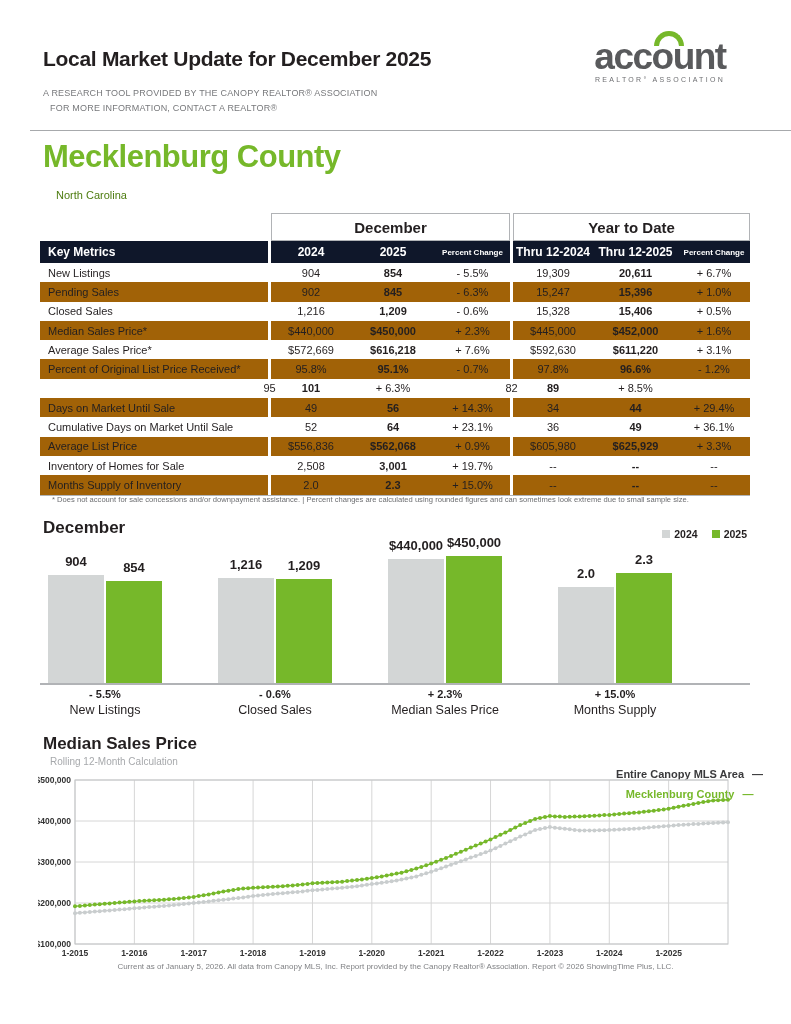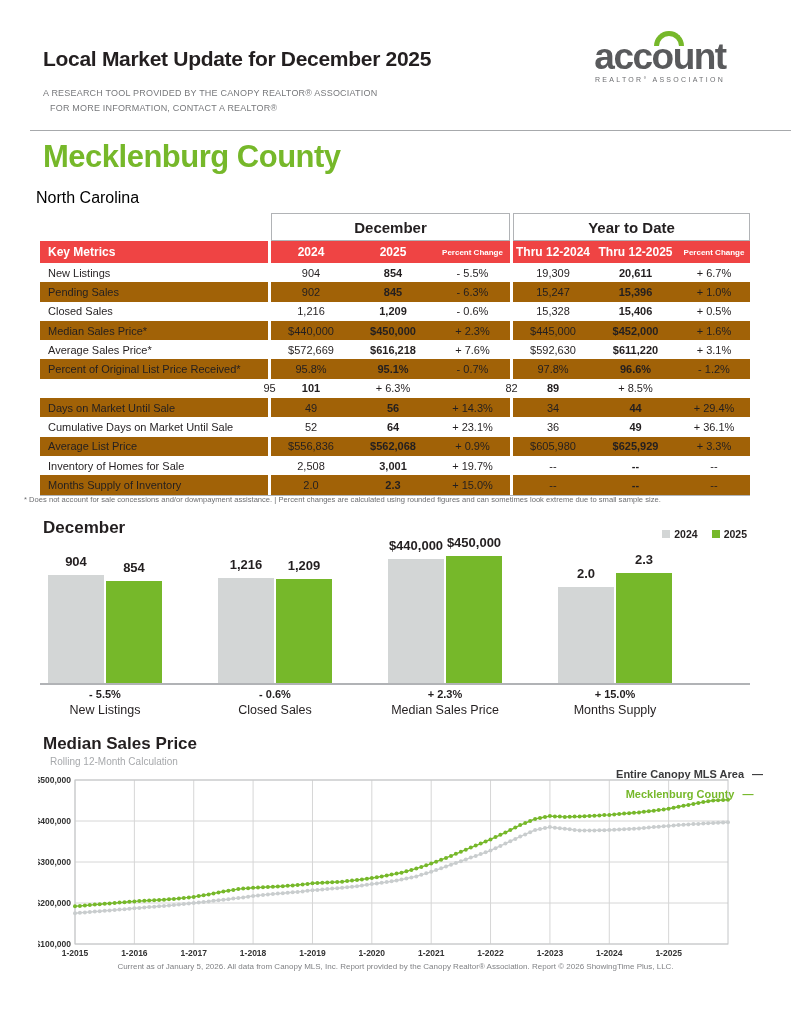--- a/index.html
+++ b/index.html
@@ -9,40 +9,40 @@
   
   .rpt-title { left:43px; top:47px; font-size:21px; font-weight:bold; letter-spacing:-0.3px; }
   .rpt-sub1 { left:43px; top:88px; font-size:9px; color:#77787b; letter-spacing:0.2px; }
   .rpt-sub2 { left:50px; top:103px; font-size:9px; color:#77787b; letter-spacing:0.2px; }
   .logo { right:46px; top:38px; width:170px; text-align:center; }
   .logo-word { font-size:37px; font-weight:600; color:#595a5c; letter-spacing:-1.5px; line-height:1; position:relative; display:inline-block; }
   .logo-arc { position:absolute; top:-7px; left:60px; width:30px; height:15px; border:5px solid #76b82a; border-bottom:none; border-radius:30px 30px 0 0; }
   .logo-tag { font-size:7px; color:#6d6e71; letter-spacing:2.3px; margin-top:1px; }
   .hr-top { left:30px; top:130px; width:761px; height:1px; background:#a7a9ac; }
   .county { left:43px; top:139px; font-size:31px; font-weight:bold; color:#76b82a; letter-spacing:-0.5px; }
-  .state { left:36px; top:189px; font-size:16px; color:#000000; }
+  .state { left:56px; top:189px; font-size:11px; color:#4d7c0f; }
 
   
   .tbl { left:40px; top:213px; width:710px; }
   .tgrid { display:grid; grid-template-columns:228px 3px 80px 84px 75px 3px 80px 85px 72px; }
   .ghdr-row { height:28px; }
   .ghdr-box { grid-column:span 3; border:1px solid #b1b3b6; display:flex; align-items:center; justify-content:center; font-size:15px; font-weight:bold; }
-  .grow { height:22px; background:#ef4444; color:#fff; align-items:center; }
+  .grow { height:22px; background:#0f172a; color:#fff; align-items:center; }
   .grow > div { display:flex; align-items:center; justify-content:center; height:100%; }
   .grow .km { justify-content:flex-start; padding-left:8px; font-size:12px; font-weight:bold; }
   .grow .yr { font-size:12px; font-weight:bold; }
   .grow .pc { font-size:8px; font-weight:bold; }
   .gap-cell { background:#fff !important; }
   .trow { height:19.3px; }
   .trow > div { display:flex; align-items:center; justify-content:center; font-size:11px; height:100%; }
   .trow .metric { justify-content:flex-start; padding-left:8px; }
   .trow.alt > div { background:#a16207; }
   .trow .b { font-weight:bold; }
   .tbl-bottom { border-bottom:1px solid #b1b3b6; }
-  .footnote { left:24px; top:495px; font-size:7.6px; color:#6d6e71; }
+  .footnote { left:52px; top:495px; font-size:7.6px; color:#6d6e71; }
 
   
   .bar-title { left:43px; top:518px; font-size:17px; font-weight:bold; }
   .bar-legend { right:44px; top:528px; display:flex; gap:14px; font-size:10.5px; font-weight:bold; align-items:center; }
   .bar-legend .sw { width:8px; height:8px; display:inline-block; margin-right:4px; }
   .bars-wrap { left:20px; top:513px; width:680px; height:170px; display:flex; }
   .bar-group { width:170px; position:relative; height:170px; }
   .bar { position:absolute; width:56px; bottom:0; }
   .bar-val { position:absolute; width:96px; text-align:center; font-size:13px; font-weight:bold; }
   .baseline { left:40px; top:683px; width:710px; height:2px; background:#b1b3b6; }

